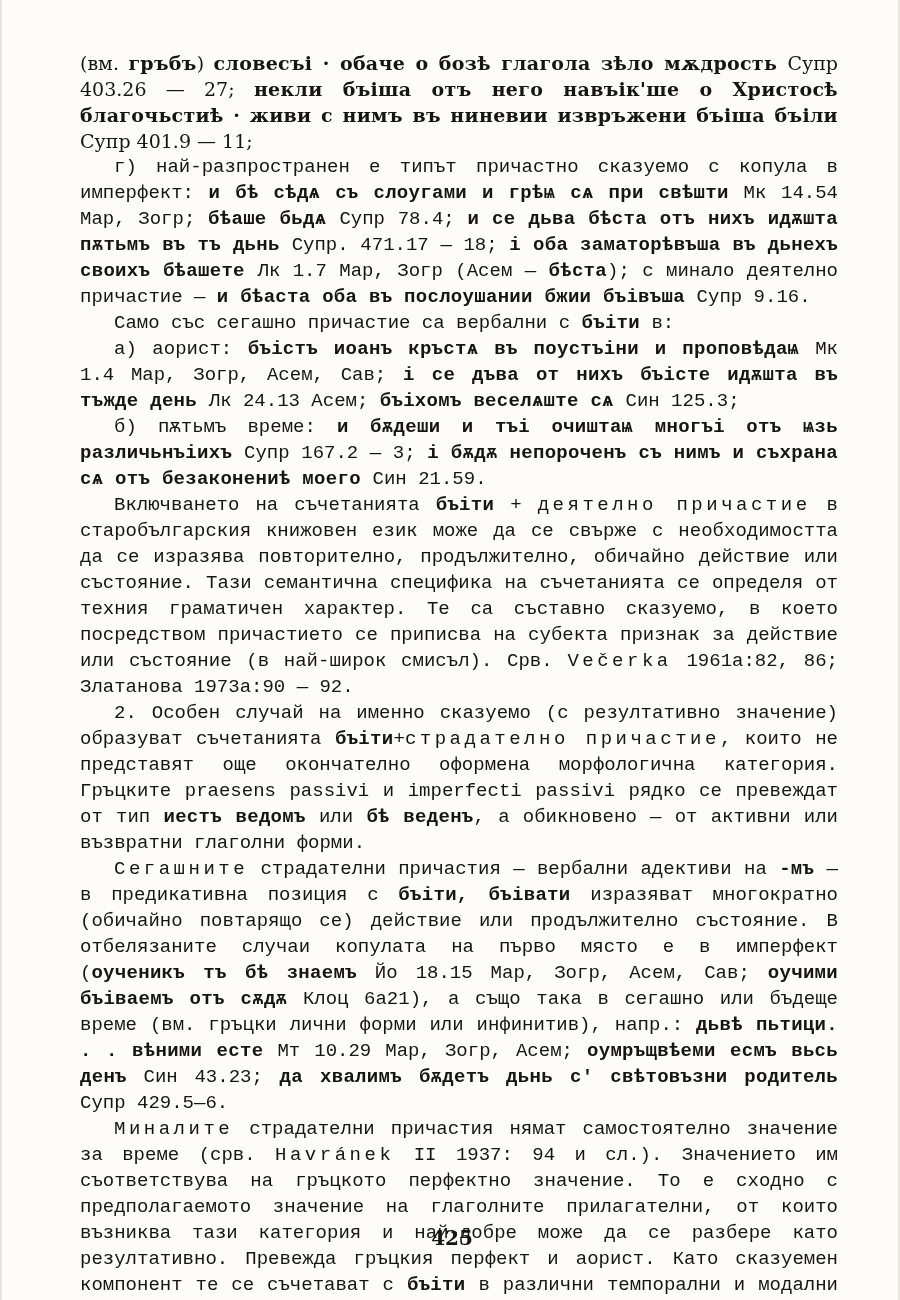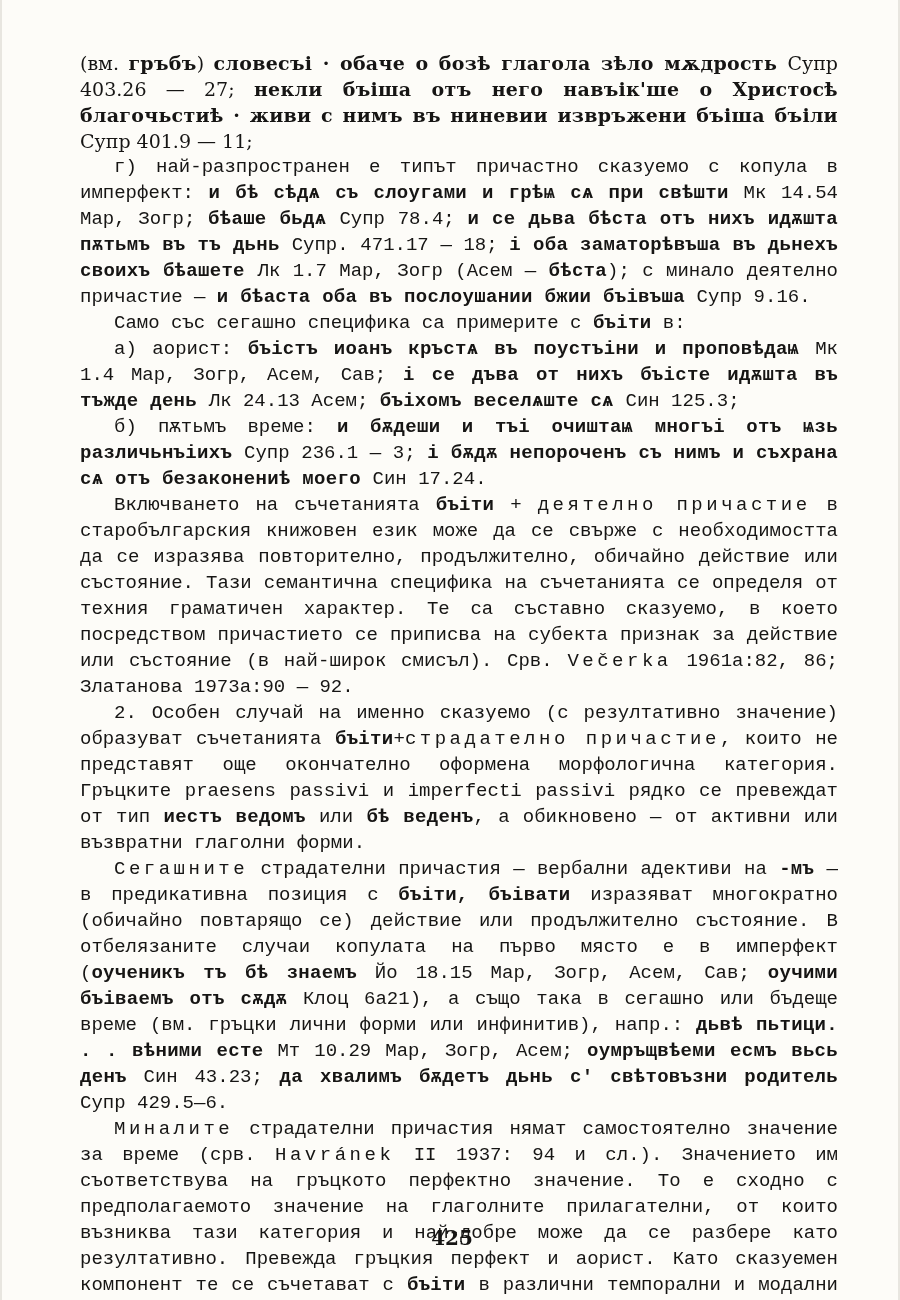--- a/index.html
+++ b/index.html
@@ -54,22 +54,22 @@
     color: #161514;
   }
 </style>
 </head>
 <body>
 
 <div class="page">
   <div class="text-block">
       <p class="para"><span class="seg-plain">(вм. </span><span class="seg-ocs">гръбъ</span><span class="seg-plain">) </span><span class="seg-ocs">словесъі · обаче о бозѣ глагола зѣло мѫдрость </span><span class="seg-plain">Супр 403.26 — 27; </span><span class="seg-ocs">некли бъіша отъ него навъік'ше о Христосѣ благочьстиѣ · живи с нимъ въ ниневии извръжени бъіша бъіли </span><span class="seg-plain">Супр 401.9 — 11;</span></p>
       <p class="para indent"><span class="seg-plain">г) най-разпространен е типът причастно сказуемо с копула в имперфект: </span><span class="seg-ocs">и бѣ сѣдѧ съ слоугами и грѣѩ сѧ при свѣшти </span><span class="seg-plain">Мк 14.54 Мар, Зогр; </span><span class="seg-ocs">бѣаше бьдѧ </span><span class="seg-plain">Супр 78.4; </span><span class="seg-ocs">и се дьва бѣста отъ нихъ идѫшта пѫтьмъ въ тъ дьнь </span><span class="seg-plain">Супр. 471.17 — 18; </span><span class="seg-ocs">і оба заматорѣвъша въ дьнехъ своихъ бѣашете </span><span class="seg-plain">Лк 1.7 Мар, Зогр (Асем — </span><span class="seg-ocs">бѣста</span><span class="seg-plain">); с минало деятелно причастие — </span><span class="seg-ocs">и бѣаста оба въ послоушании бжии бъівъша </span><span class="seg-plain">Супр 9.16.</span></p>
-      <p class="para indent"><span class="seg-plain">Само със сегашно специфика са примерите с </span><span class="seg-ocs">бъіти</span><span class="seg-plain"> в:</span></p>
+      <p class="para indent"><span class="seg-plain">Само със сегашно причастие са вербални с </span><span class="seg-ocs">бъіти</span><span class="seg-plain"> в:</span></p>
       <p class="para indent"><span class="seg-plain">а) аорист: </span><span class="seg-ocs">бъістъ иоанъ кръстѧ въ поустъіни и проповѣдаѩ </span><span class="seg-plain">Мк 1.4 Мар, Зогр, Асем, Сав; </span><span class="seg-ocs">і се дъва от нихъ бъісте идѫшта въ тъжде день </span><span class="seg-plain">Лк 24.13 Асем; </span><span class="seg-ocs">бъіхомъ веселѧште сѧ </span><span class="seg-plain">Син 125.3;</span></p>
-      <p class="para indent"><span class="seg-plain">б) пѫтьмъ време: </span><span class="seg-ocs">и бѫдеши и тъі очиштаѩ многъі отъ ѩзь различьнъіихъ </span><span class="seg-plain">Супр 236.1 — 3; </span><span class="seg-ocs">і бѫдѫ непороченъ съ нимъ и съхрана сѧ отъ безаконениѣ моего </span><span class="seg-plain">Син 17.24.</span></p>
+      <p class="para indent"><span class="seg-plain">б) пѫтьмъ време: </span><span class="seg-ocs">и бѫдеши и тъі очиштаѩ многъі отъ ѩзь различьнъіихъ </span><span class="seg-plain">Супр 167.2 — 3; </span><span class="seg-ocs">і бѫдѫ непороченъ съ нимъ и съхрана сѧ отъ безаконениѣ моего </span><span class="seg-plain">Син 21.59.</span></p>
       <p class="para indent"><span class="seg-plain">Включването на съчетанията </span><span class="seg-ocs">бъіти</span><span class="seg-plain"> + </span><span class="seg-spaced">деятелно причастие</span><span class="seg-plain"> в старобългарския книжовен език може да се свърже с необходимостта да се изразява повторително, продължително, обичайно действие или състояние. Тази семантична специфика на съчетанията се определя от техния граматичен характер. Те са съставно сказуемо, в което посредством причастието се приписва на субекта признак за действие или състояние (в най-широк смисъл). Срв. </span><span class="seg-spaced">Večerka</span><span class="seg-plain"> 1961а:82, 86; Златанова 1973а:90 — 92.</span></p>
       <p class="para indent"><span class="seg-plain">2. Особен случай на именно сказуемо (с резултативно значение) образуват съчетанията </span><span class="seg-ocs">бъіти</span><span class="seg-plain">+</span><span class="seg-spaced">страдателно причастие</span><span class="seg-plain">, които не представят още окончателно оформена морфологична категория. Гръцките praesens passivi и imperfecti passivi рядко се превеждат от тип </span><span class="seg-ocs">иестъ ведомъ</span><span class="seg-plain"> или </span><span class="seg-ocs">бѣ веденъ</span><span class="seg-plain">, а обикновено — от активни или възвратни глаголни форми.</span></p>
       <p class="para indent"><span class="seg-spaced">Сегашните</span><span class="seg-plain"> страдателни причастия — вербални адективи на </span><span class="seg-ocs">-мъ</span><span class="seg-plain"> — в предикативна позиция с </span><span class="seg-ocs">бъіти, бъівати</span><span class="seg-plain"> изразяват многократно (обичайно повтарящо се) действие или продължително състояние. В отбелязаните случаи копулата на първо място е в имперфект (</span><span class="seg-ocs">оученикъ тъ бѣ знаемъ</span><span class="seg-plain"> Йо 18.15 Мар, Зогр, Асем, Сав; </span><span class="seg-ocs">оучими бъіваемъ отъ сѫдѫ</span><span class="seg-plain"> Клоц 6а21), а също така в сегашно или бъдеще време (вм. гръцки лични форми или инфинитив), напр.: </span><span class="seg-ocs">дьвѣ пьтици. . . вѣними есте</span><span class="seg-plain"> Мт 10.29 Мар, Зогр, Асем; </span><span class="seg-ocs">оумръщвѣеми есмъ вьсь денъ</span><span class="seg-plain"> Син 43.23; </span><span class="seg-ocs">да хвалимъ бѫдетъ дьнь с' свѣтовъзни родитель</span><span class="seg-plain"> Супр 429.5—6.</span></p>
       <p class="para indent"><span class="seg-spaced">Миналите</span><span class="seg-plain"> страдателни причастия нямат самостоятелно значение за време (срв. </span><span class="seg-spaced">Havránek</span><span class="seg-plain"> II 1937: 94 и сл.). Значението им съответствува на гръцкото перфектно значение. То е сходно с предполагаемото значение на глаголните прилагателни, от които възниква тази категория и най-добре може да се разбере като резултативно. Превежда гръцкия перфект и аорист. Като сказуемен компонент те се съчетават с </span><span class="seg-ocs">бъіти</span><span class="seg-plain"> в различни темпорални и модални форми. Напр.: </span><span class="seg-ocs">и рече имъ чъто съмѫштени есте</span></p>
     </div>
   <div class="page-number">425</div>
 </div>
 
 </body></html>

